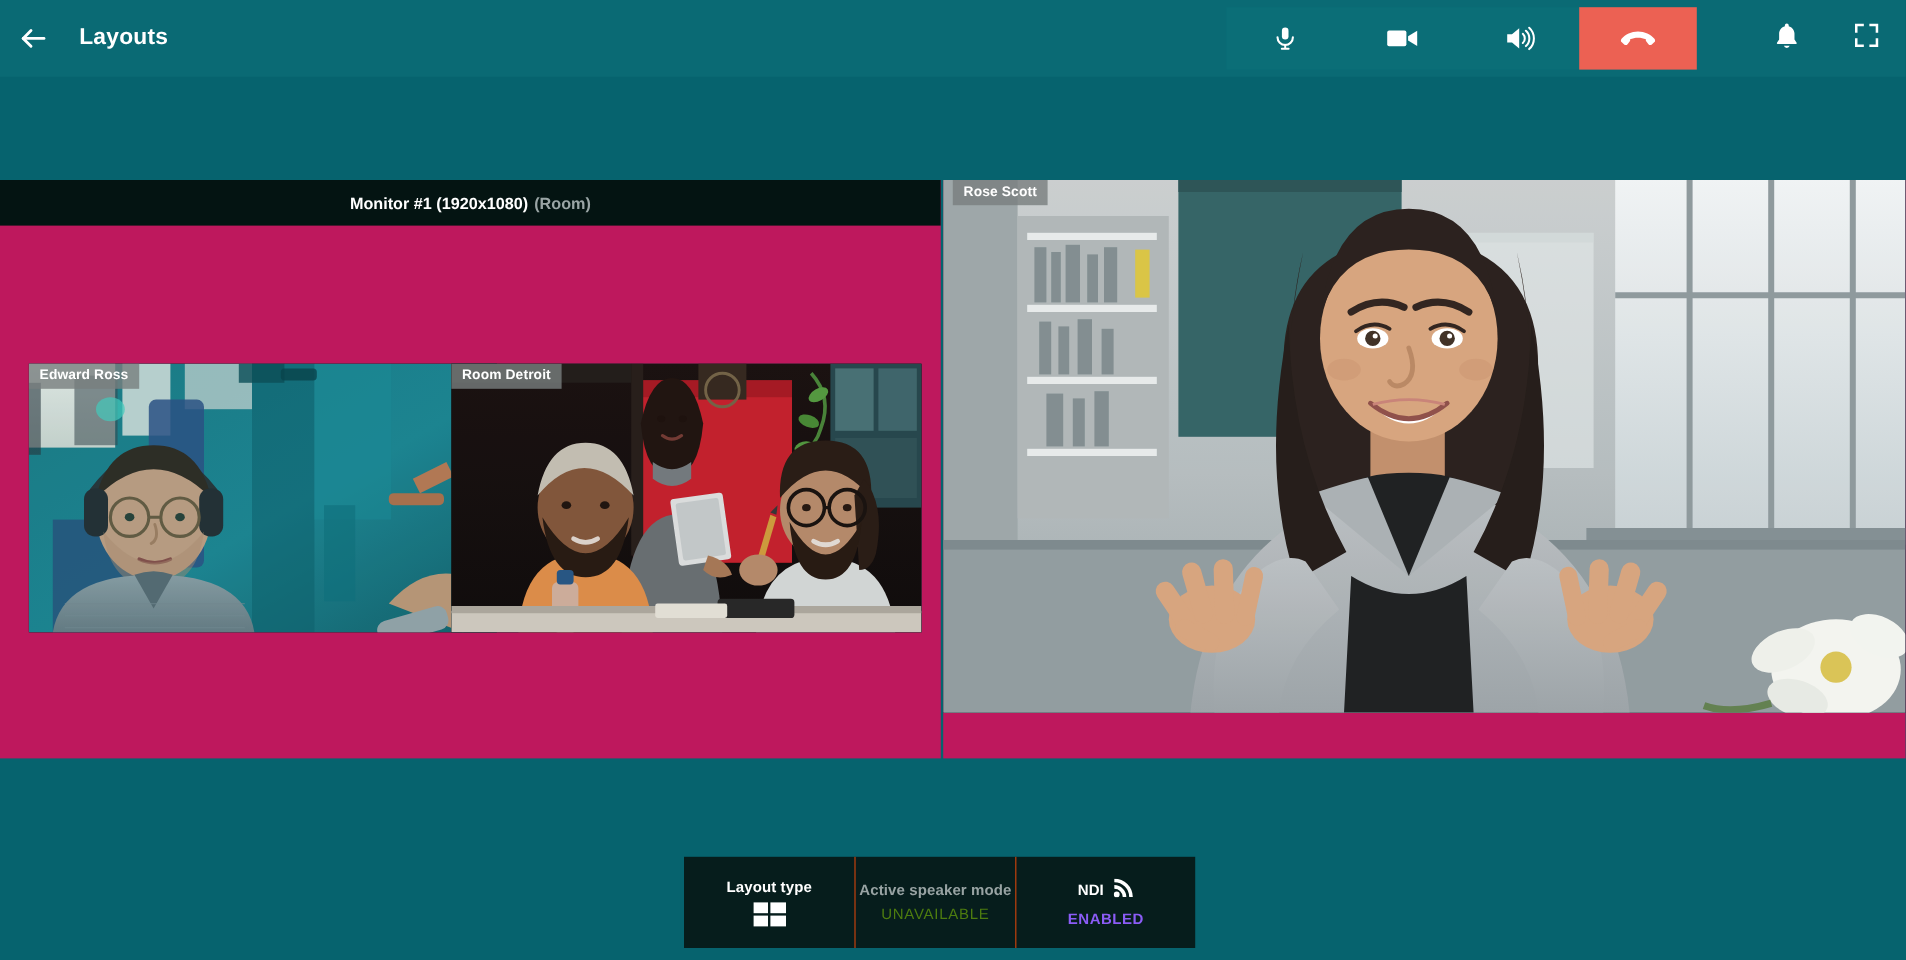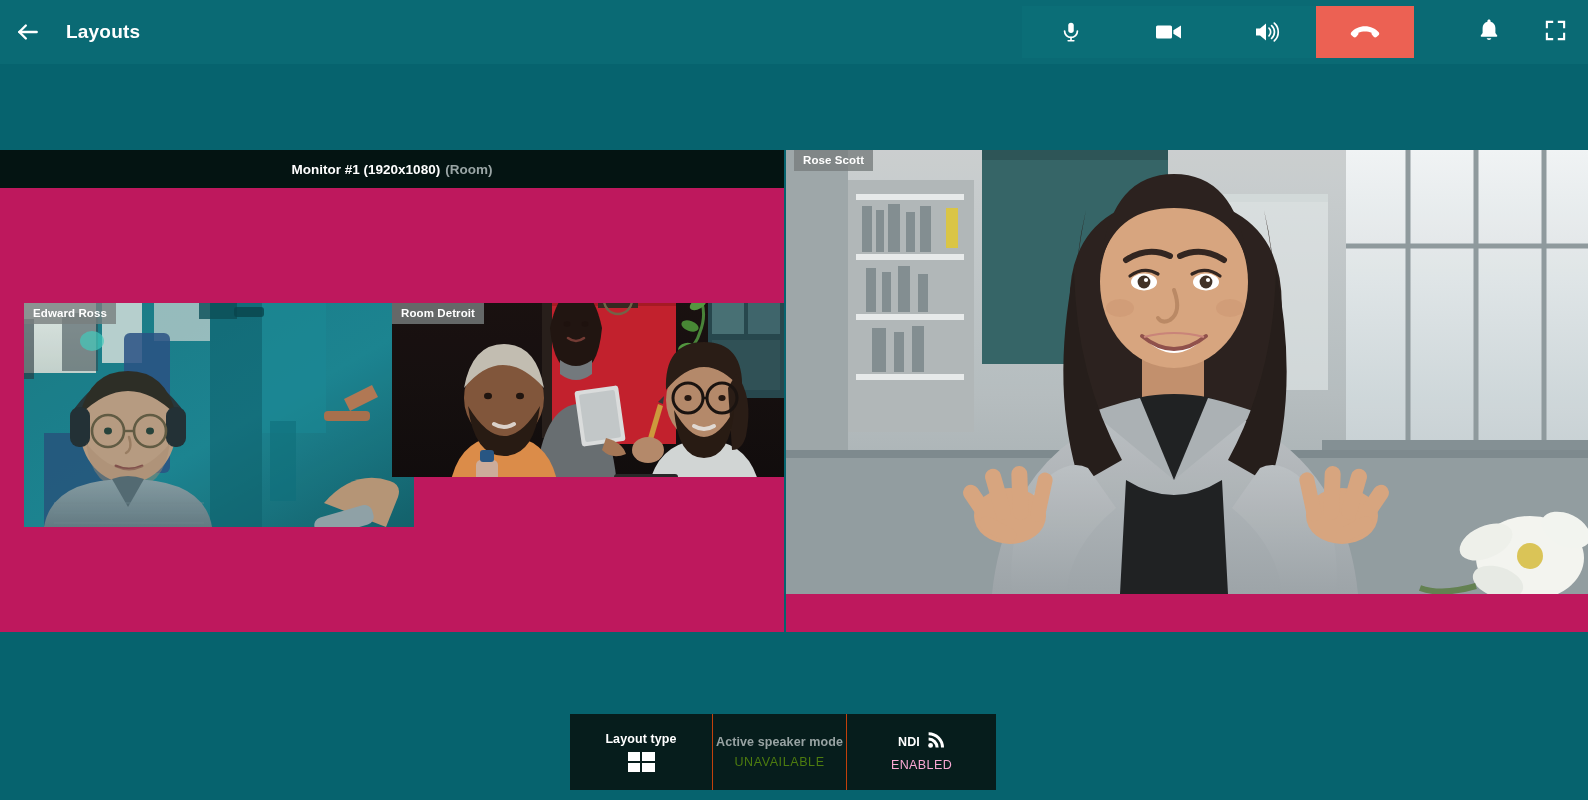--- a/index.html
+++ b/index.html
@@ -110,21 +110,21 @@
     font-weight: bold;
     padding: 4px 9px 5px 9px;
     letter-spacing: 0.1px;
     white-space: nowrap;
     z-index: 5;
   }
   .monitor-1 .tile .namebadge { left: 0px; }
 
   
   .tile-edward { left: 0px;   top: 115px; width: 390px; height: 224px; margin-left: 24px; }
-  .tile-detroit{ left: 392px; top: 115px; width: 392px; height: 174px; }
+  .tile-detroit{ left: 376px; top: 115px; width: 392px; height: 224px; }
   
   .tile-rose   { left: 0px;   top: 0px;   width: 802px; height: 444px; }
 
   .vid { position:absolute; inset:0; width:100%; height:100%; }
 
   
   .bottom-bar {
     position: absolute;
     left: 570px; top: 714px;
     width: 426px; height: 76px;
@@ -145,22 +145,22 @@
   .bb-label {
     font-size: 12.5px;
     font-weight: bold;
     color: #ffffff;
     white-space: nowrap;
     letter-spacing: 0.1px;
   }
   .bb-label.muted { color: #98A3A3; }
   .bb-value {
     font-size: 12.5px;
-    font-weight: normal;
-    color: #f9a8d4;
+    font-weight: bold;
+    color: #8b5cf6;
     white-space: nowrap;
     letter-spacing: 0.4px;
   }
   .bb-value.muted { color: #4d7c0f; font-weight: normal; letter-spacing: 0.6px;}
 
   .cell-layout   { width: 142px; }
   .cell-speaker  { width: 134px; }
   .cell-ndi      { width: 150px; }
 
   .layout-glyph {

